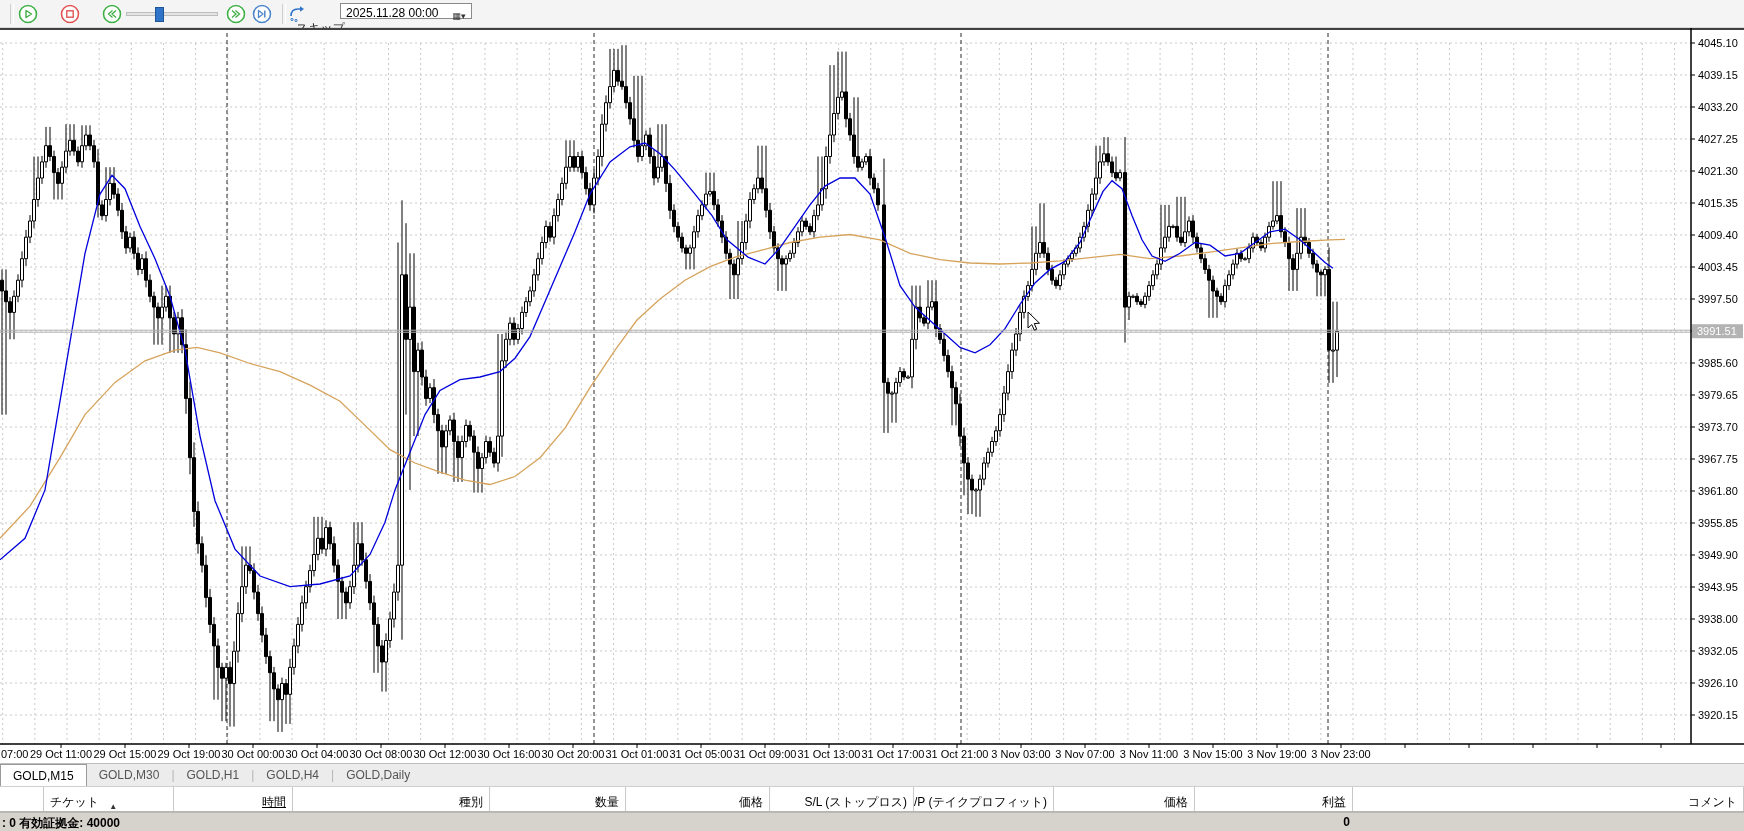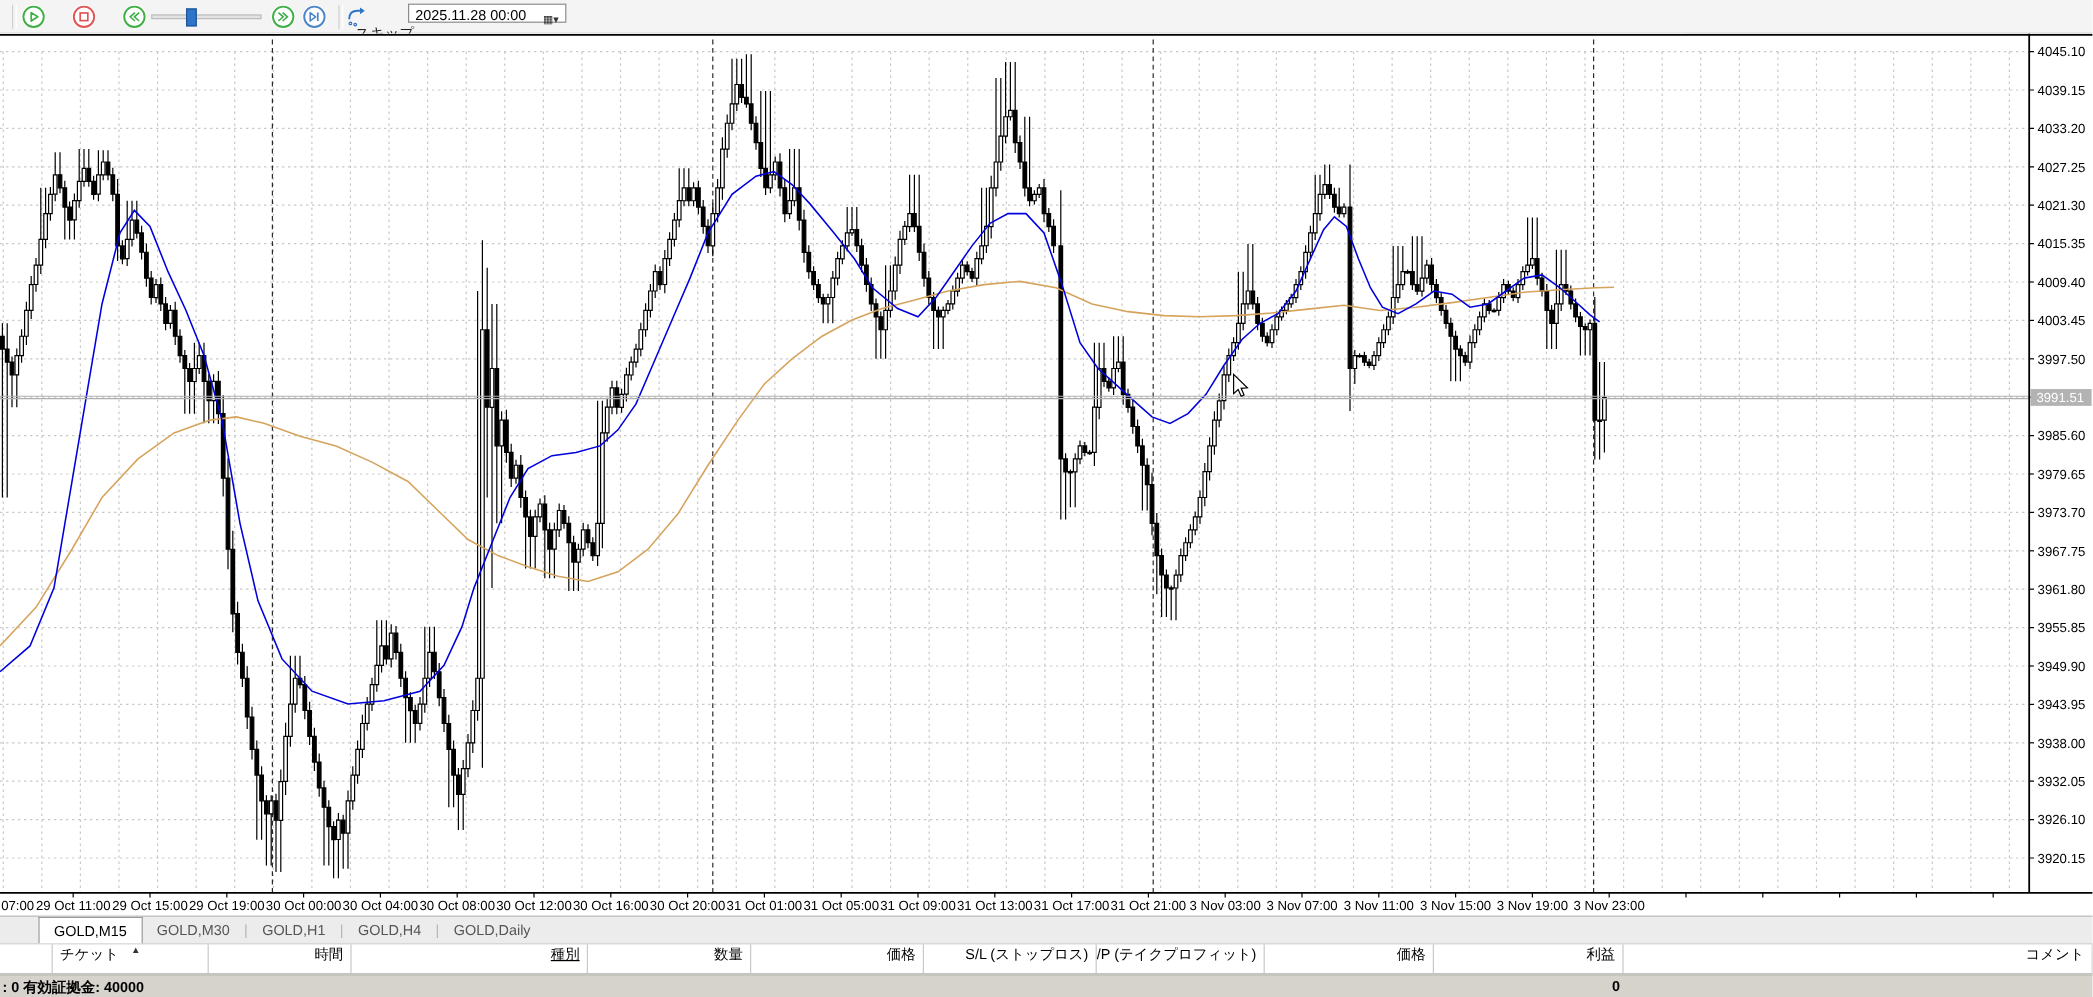--- a/index.html
+++ b/index.html
@@ -10,27 +10,27 @@
   .tb-btn{position:absolute;top:4px;width:20px;height:20px;border-radius:50%;box-sizing:border-box;display:flex;align-items:center;justify-content:center;background:#fff;cursor:pointer;}
   .tb-btn svg{display:block}
   .slider{position:absolute;top:12px;left:126px;width:92px;height:4px;background:#e3e3e3;border:1px solid #bdbdbd;box-sizing:border-box;}
   .slider-handle{position:absolute;top:-6px;left:28px;width:9px;height:15px;background:#2f74c9;border:1px solid #1f5596;box-sizing:border-box;}
   .skip-label{position:absolute;top:20px;left:296px;font-size:12px;color:#222;}
   .date-field{position:absolute;top:3px;left:340px;width:132px;height:16px;background:#fff;border:1px solid #8a8a8a;box-sizing:border-box;font-size:12px;color:#000;padding:2px 27px 0 5px;}
   .date-drop{position:absolute;top:5px;right:3px;width:18px;height:14px;font-size:9px;color:#333;display:flex;align-items:center;justify-content:center;}
   
   .chart-area{position:relative;width:1404px;height:735px;background:#fff;}
   
-  .tabs{position:relative;width:1744px;height:23px;background:#ececec;border-top:1px solid #bdbdbd;box-sizing:border-box;display:flex;align-items:stretch;font-size:12px;color:#555;padding-left:32px;}
+  .tabs{position:relative;width:1744px;height:23px;background:#ececec;border-top:1px solid #bdbdbd;box-sizing:border-box;display:flex;align-items:stretch;font-size:12px;color:#555;}
   .tab{display:flex;align-items:center;padding:0 12px;cursor:pointer;position:relative;}
   .tab.active{background:#fff;border:1px solid #9a9a9a;border-bottom:none;color:#000;z-index:2;}
   .tab-sep{display:flex;align-items:center;color:#b5b5b5;}
   
   .thead{position:relative;width:1744px;height:26px;background:#fff;border-top:1px solid #cfcfcf;border-bottom:1px solid #b5b5b5;box-sizing:border-box;display:flex;font-size:12px;color:#000;}
-  .th{box-sizing:border-box;border-right:1px solid #c9c9c9;display:flex;align-items:flex-start;padding:0 6px;white-space:nowrap;overflow:hidden;cursor:pointer;}
+  .th{box-sizing:border-box;border-right:1px solid #c9c9c9;display:flex;align-items:flex-end;padding:0 6px;white-space:nowrap;overflow:hidden;cursor:pointer;}
   .th.right{justify-content:flex-end;}
   .th .sort{font-size:8px;margin-left:10px;color:#333;}
   
   .status{position:relative;width:1744px;height:19px;background:#d6d3cd;border-top:1px solid #bdbab4;box-sizing:border-box;font-size:12px;font-weight:bold;color:#000;text-decoration:underline;}
   .status .left{position:absolute;left:2px;top:2px;}
   .status .right{position:absolute;left:1290px;top:2px;width:60px;text-align:right;}
 </style>
 </head>
 <body>
 
@@ -227,24 +227,24 @@
     </div>
 
   <div class="thead" id="thead">
       <div class="th right" style="width: 44px;">
         <span></span>
       </div>
       <div class="th" style="width: 130px;">
         <span>チケット</span>
         <span class="sort">▲</span>
       </div>
-      <div class="th right" style="width: 119px;">
+      <div class="th right" style="width: 119px; text-decoration: underline;">
         <span>時間</span>
       </div>
-      <div class="th right" style="width: 197px; text-decoration: underline;">
+      <div class="th right" style="width: 197px;">
         <span>種別</span>
       </div>
       <div class="th right" style="width: 136px;">
         <span>数量</span>
       </div>
       <div class="th right" style="width: 144px;">
         <span>価格</span>
       </div>
       <div class="th right" style="width: 144px;">
         <span>S/L (ストップロス)</span>

